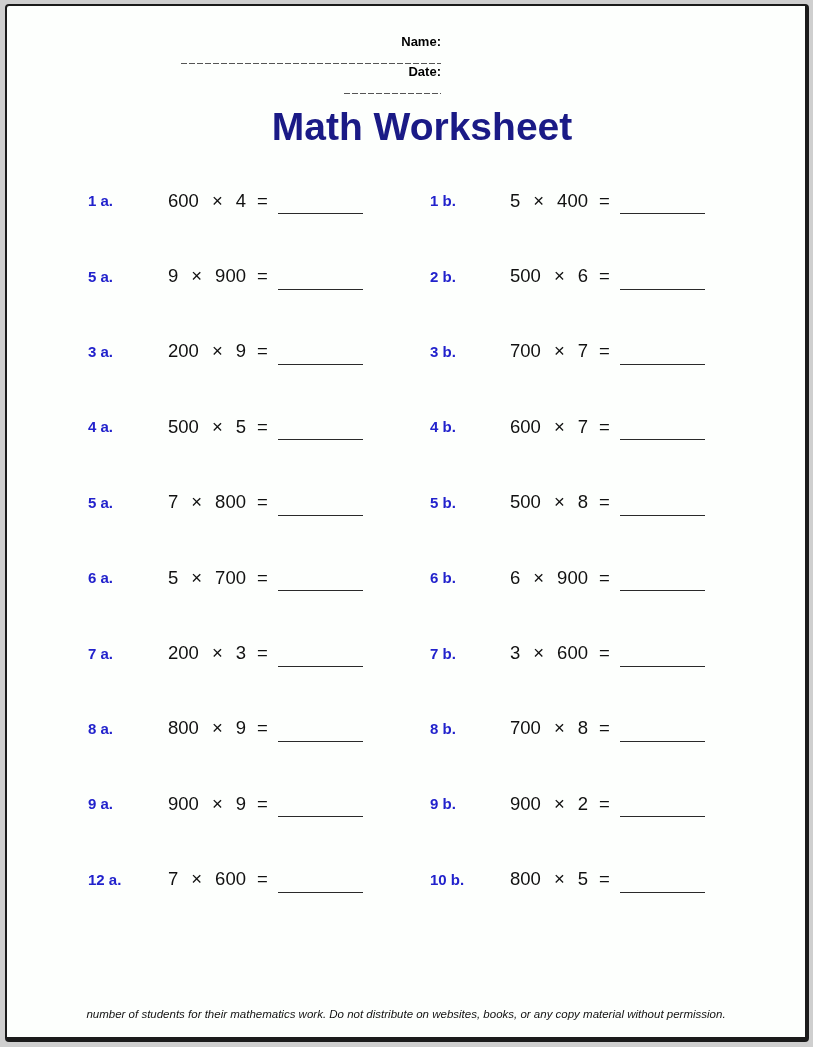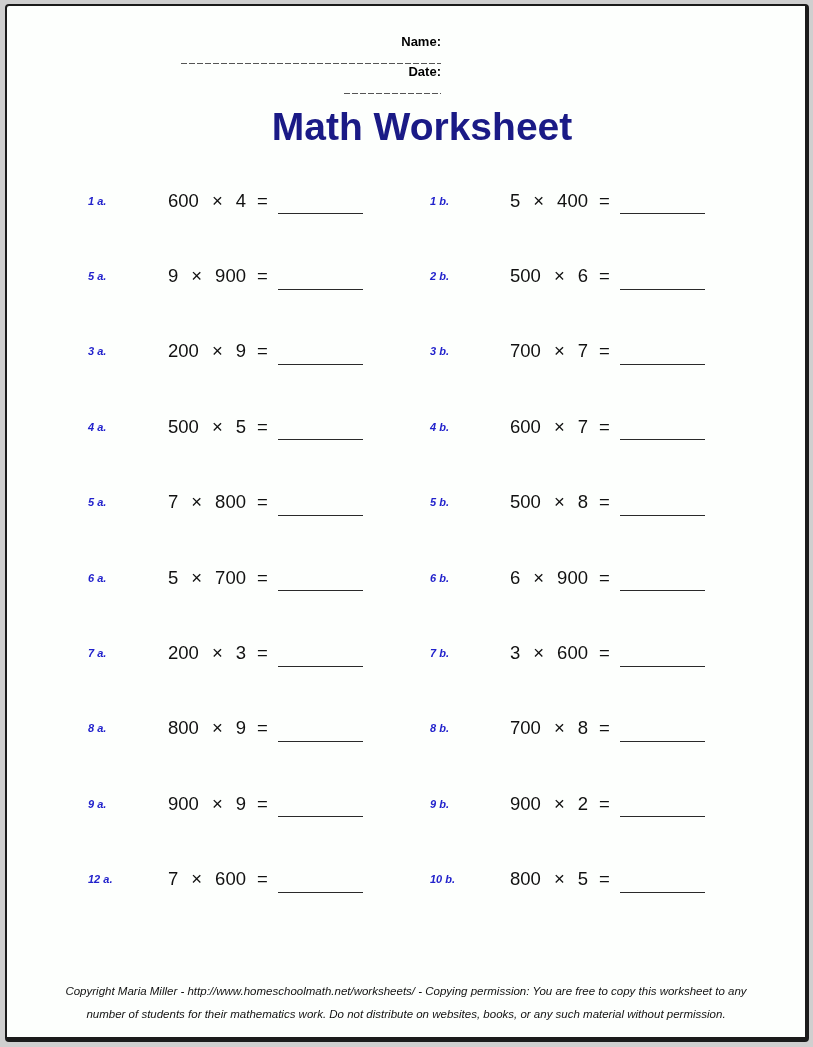--- a/index.html
+++ b/index.html
@@ -40,21 +40,21 @@
     font-size: 39px; font-weight: bold; color: #1a1a86;
     line-height: 1.1;
   }
   
   .problems { position: absolute; top: 157px; left: 81px; right: 20px; }
   .prow { display: flex; height: 75.4px; align-items: center; }
   .pcell { display: flex; align-items: center; width: 342px; }
   .pcell.right { width: auto; }
   .plabel {
     width: 80px; flex: 0 0 80px;
-    font-size: 11px; font-weight: bold; color: #2222cc; font-style: italic;
+    font-size: 15px; font-weight: bold; color: #2222cc;
   }
   .expr { display: flex; align-items: center; font-size: 18.5px; color: #111; }
   .times { margin: 0 13px; }
   .eq { margin: 0 10px 0 11px; }
   .blank {
     display: inline-block; width: 85px; height: 14px;
     border-bottom: 1.5px solid #2a2a2a;
     transform: translateY(6px);
   }
   
@@ -306,17 +306,16 @@
           <span>5</span>
           <span class="eq">=</span>
           <span class="blank"></span>
         </span>
       </div>
     </div>
 
   </div>
 
   <div class="footer">
-    <div>Copyright Maria Miller - http://www.homeschoolmath.net/worksheets/ - Copying permission: You are free to copy this worksheet to any</div>
-    <div>number of students for their mathematics work. Do not distribute on websites, books, or any such material without permission.</div>
+    <div>number of students for their mathematics work. Do not distribute on websites, books, or any copy material without permission.</div>
   </div>
 
 </div>
 
 </body></html>

